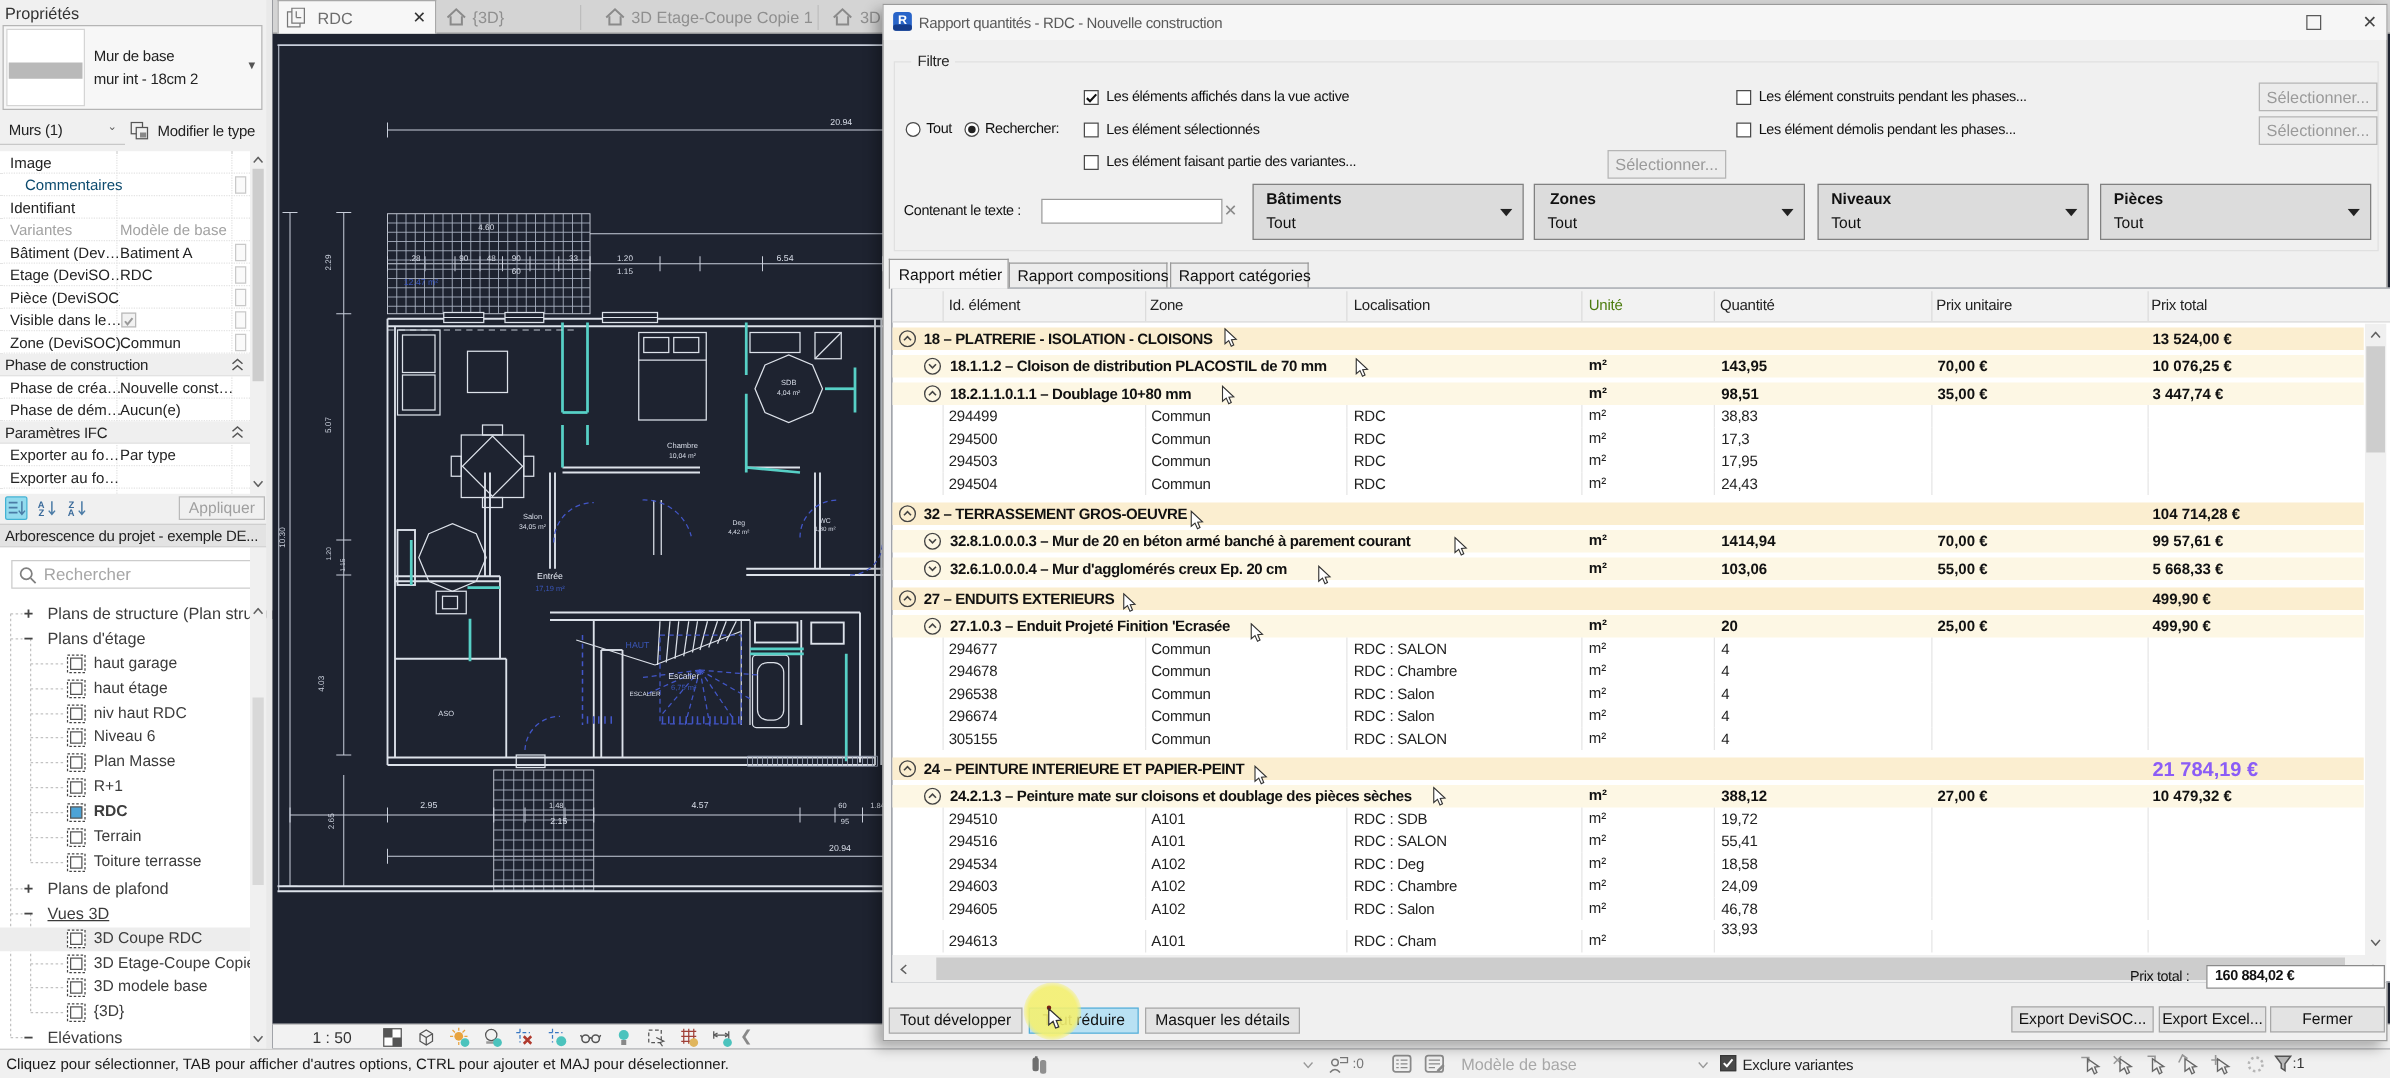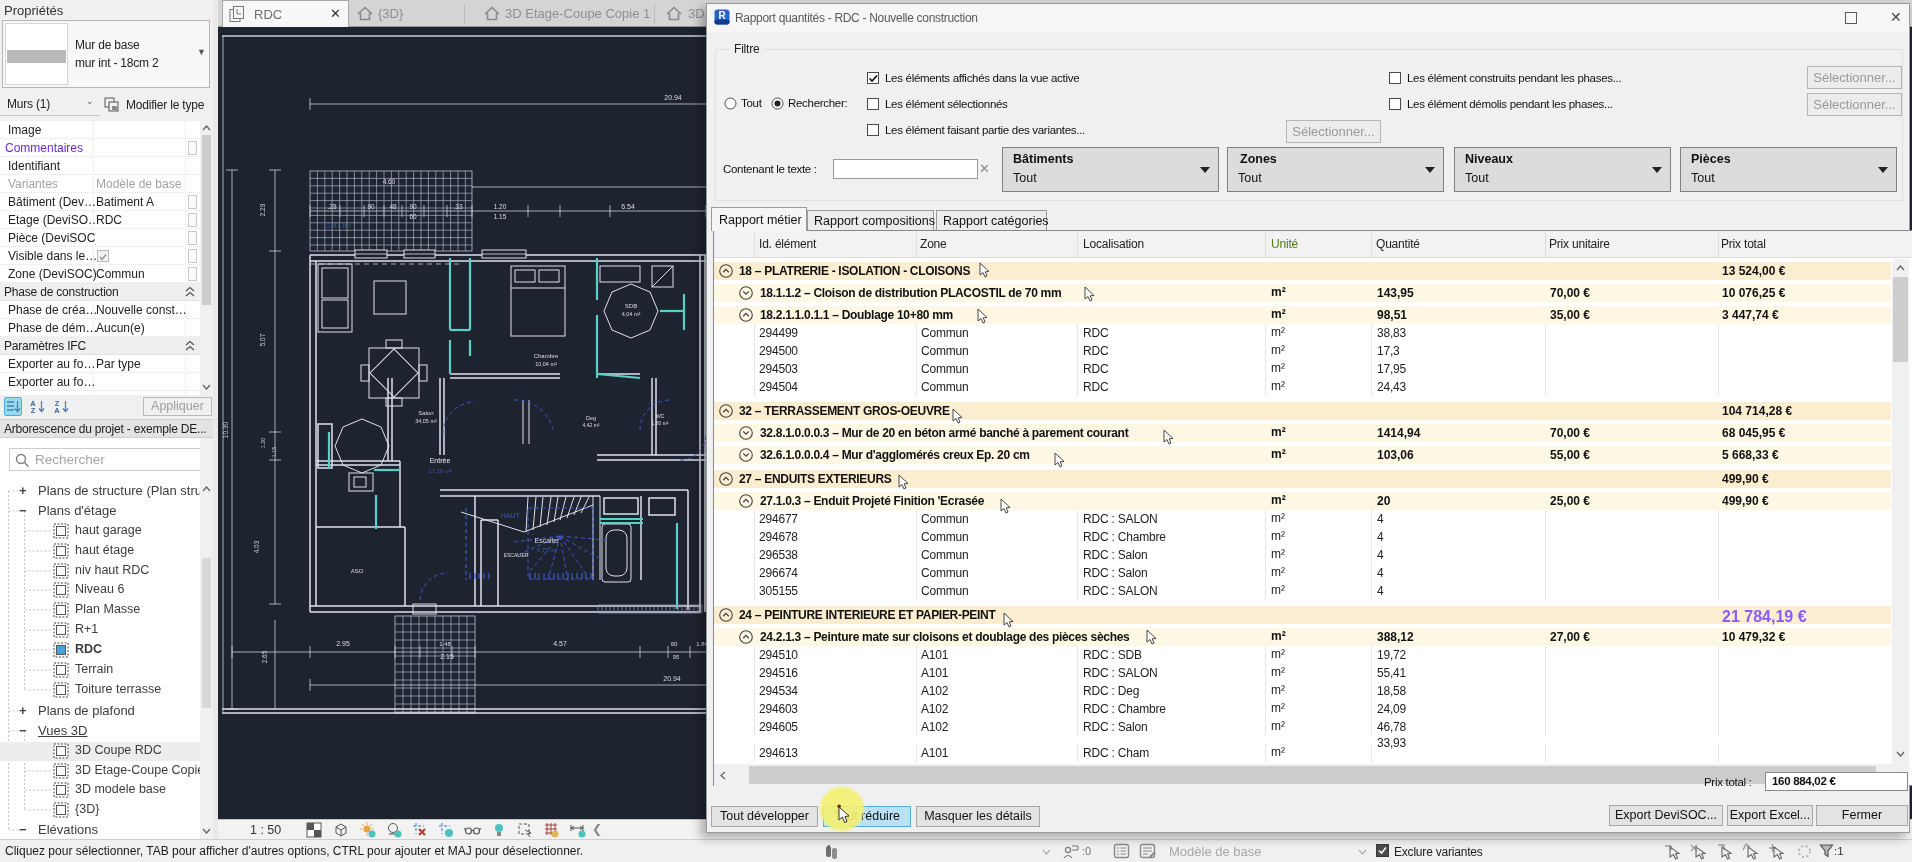--- a/index.html
+++ b/index.html
@@ -30,21 +30,21 @@
       </svg></div>
 <div class="abs" style="left:126px;top:98px;font-size:12px;letter-spacing:-0.2px;color:#222;">Modifier le type</div>
 <div class="abs" style="left:0;top:115px;width:100px;height:1px;background:#c8c8c8;"></div>
 <div class="abs" style="left:0;top:121px;width:200px;height:274px;background:#fff;"></div>
 <div class="abs" style="left:93px;top:121px;width:1px;height:274px;border-left:1px dotted #e2e2e2;"></div>
 <div class="abs" style="left:185px;top:121px;width:1px;height:274px;border-left:1px dotted #e2e2e2;"></div>
 <div class="abs" style="left:0;top:121px;width:200px;height:18px;border-bottom:1px dotted #e4e4e4;">
 <div class="abs" style="left:8px;top:2px;width:88px;font-size:12px;color:#222;overflow:hidden;">Image</div>
 </div>
 <div class="abs" style="left:0;top:139px;width:200px;height:18px;border-bottom:1px dotted #e4e4e4;">
-<div class="abs" style="left:5px;top:2px;width:88px;font-size:12px;color:#6d28d9;overflow:hidden;">Commentaires</div>
+<div class="abs" style="left:20px;top:2px;width:88px;font-size:12px;color:#0c4a6e;overflow:hidden;">Commentaires</div>
 <div class="abs" style="left:188px;top:2px;width:9px;height:14px;border:1px solid #c9c9c9;background:#fafafa;"></div>
 </div>
 <div class="abs" style="left:0;top:157px;width:200px;height:18px;border-bottom:1px dotted #e4e4e4;">
 <div class="abs" style="left:8px;top:2px;width:88px;font-size:12px;color:#222;overflow:hidden;">Identifiant</div>
 </div>
 <div class="abs" style="left:0;top:175px;width:200px;height:18px;border-bottom:1px dotted #e4e4e4;">
 <div class="abs" style="left:8px;top:2px;width:88px;font-size:12px;color:#a2a2a2;overflow:hidden;">Variantes</div>
 <div class="abs" style="left:96px;top:2px;width:90px;font-size:12px;color:#a2a2a2;overflow:hidden;">Modèle de base</div>
 </div>
 <div class="abs" style="left:0;top:193px;width:200px;height:18px;border-bottom:1px dotted #e4e4e4;">
@@ -924,21 +924,21 @@
 <div class="abs b" style="left:1008px;top:173px;font-size:12px;color:#111;">104 714,28 €</div>
 <div class="abs" style="left:0;top:193px;width:1177px;height:18px;background:#fdf7e4;"></div>
 <svg class="abs" style="left:25px;top:195px;" width="14" height="14">
         <circle cx="7" cy="7" r="6.3" fill="none" stroke="#444" stroke-width="1.1"></circle>
         <path d="M4.2 5.4 L7 8.2 L9.8 5.4" fill="none" stroke="#444" stroke-width="1.3"></path>
       </svg>
 <div class="abs b" style="left:46px;top:195px;font-size:12px;letter-spacing:-0.3px;color:#111;">32.8.1.0.0.0.3 – Mur de 20 en béton armé banché à parement courant</div>
 <div class="abs b" style="left:557px;top:194px;font-size:12px;color:#111;">m²</div>
 <div class="abs b" style="left:663px;top:195px;font-size:12px;color:#111;">1414,94</div>
 <div class="abs b" style="left:836px;top:195px;font-size:12px;color:#111;">70,00 €</div>
-<div class="abs b" style="left:1008px;top:195px;font-size:12px;color:#111;">68 045,95 €</div>
+<div class="abs b" style="left:1008px;top:195px;font-size:12px;color:#111;">99 57,61 €</div>
 <div class="abs" style="left:0;top:215px;width:1177px;height:18px;background:#fdf7e4;"></div>
 <svg class="abs" style="left:25px;top:217px;" width="14" height="14">
         <circle cx="7" cy="7" r="6.3" fill="none" stroke="#444" stroke-width="1.1"></circle>
         <path d="M4.2 5.4 L7 8.2 L9.8 5.4" fill="none" stroke="#444" stroke-width="1.3"></path>
       </svg>
 <div class="abs b" style="left:46px;top:217px;font-size:12px;letter-spacing:-0.3px;color:#111;">32.6.1.0.0.0.4 – Mur d'agglomérés creux Ep. 20 cm</div>
 <div class="abs b" style="left:557px;top:216px;font-size:12px;color:#111;">m²</div>
 <div class="abs b" style="left:663px;top:217px;font-size:12px;color:#111;">103,06</div>
 <div class="abs b" style="left:836px;top:217px;font-size:12px;color:#111;">55,00 €</div>
 <div class="abs b" style="left:1008px;top:217px;font-size:12px;color:#111;">5 668,33 €</div>

